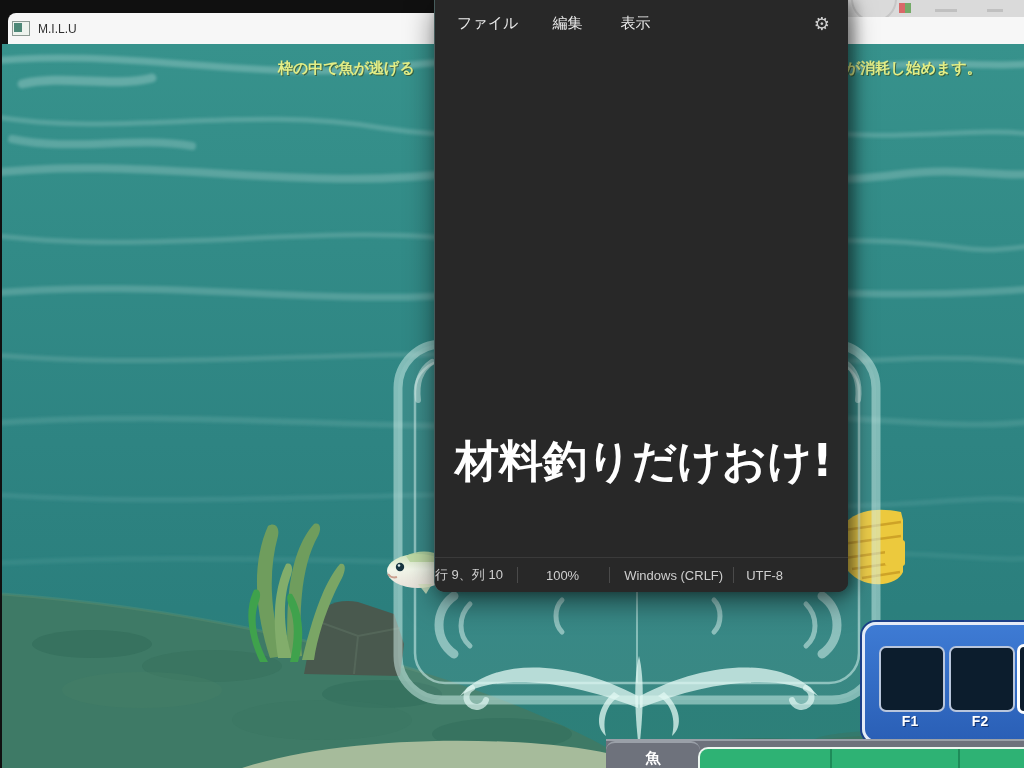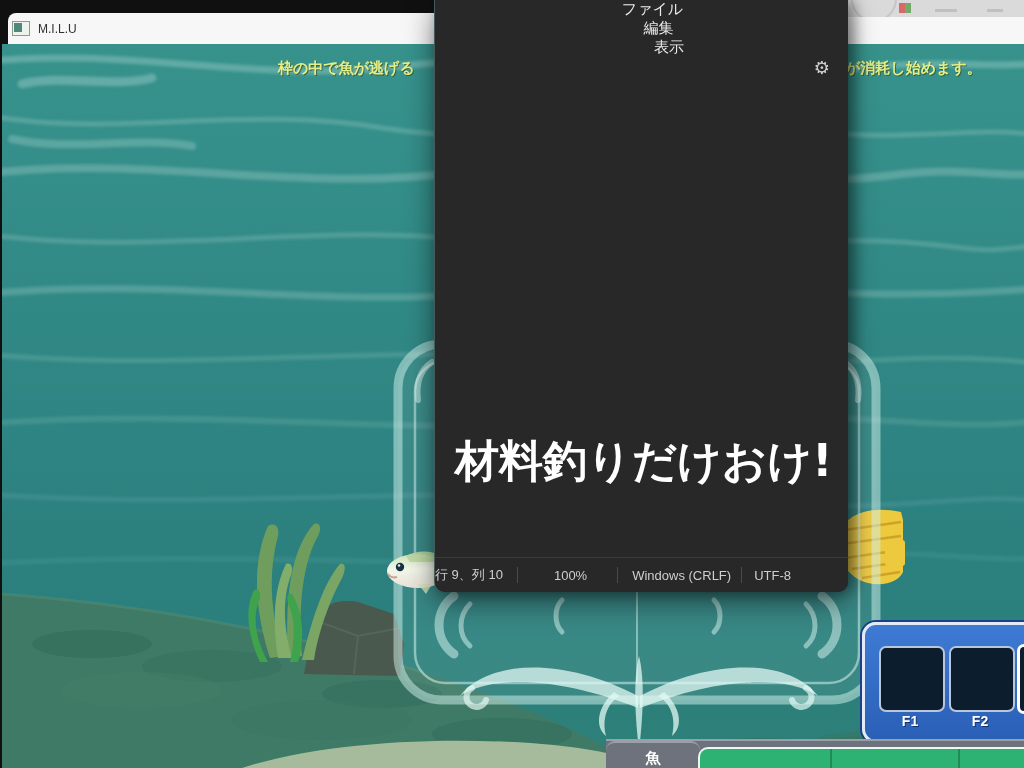--- a/index.html
+++ b/index.html
@@ -38,32 +38,32 @@
   .slot{position:absolute;width:62px;height:62px;top:21px;background:#0c1d2d;border:2px solid #b9c6dc;border-radius:7px;}
   #slot-f1{left:14px;} #slot-f2{left:84px;}
   #slot-f3{left:152px;width:64px;height:64px;top:19px;border:3px solid #ffffff;}
   .slot-label{position:absolute;top:88px;width:62px;text-align:center;color:#fff;font-weight:bold;font-size:14px;
     text-shadow:1px 1px 0 rgba(10,30,80,.7);}
   #lbl-f1{left:14px;} #lbl-f2{left:84px;text-align:center;}
   
   #notepad{left:434px;top:0;width:413px;height:592px;background:#282828;z-index:5;
     border-radius:0 0 10px 10px;border-left:1px solid rgba(95,135,135,.55);
     box-shadow:0 10px 28px rgba(0,0,0,.5),6px 0 14px rgba(0,0,0,.35);}
-  #np-menubar{display:flex;align-items:center;height:47px;color:#ececec;font-size:15px;flex-direction:column;}
+  #np-menubar{display:flex;align-items:center;height:47px;color:#ececec;font-size:15px;}
   .np-menu-item{cursor:default;}
-  #np-menu-file{margin-left:22px;} #np-menu-edit{margin-left:34px;text-align:center;} #np-menu-view{margin-left:55px;}
+  #np-menu-file{margin-left:22px;} #np-menu-edit{margin-left:34px;text-align:center;} #np-menu-view{margin-left:38px;}
   #np-gear{margin-left:auto;margin-right:18px;font-size:18px;color:#d0d0d0;}
   #np-content{position:absolute;left:0;top:47px;right:0;bottom:34px;overflow:hidden;padding-left:36px;}
   #np-text{position:absolute;left:20px;top:385px;font-size:44px;font-weight:bold;color:#ffffff;
     font-family:"DejaVu Sans","Liberation Sans",sans-serif;white-space:nowrap;}
   #np-statusbar{position:absolute;left:0;bottom:0;width:100%;height:34px;background:#282828;
     border-top:1px solid #3a3a3a;border-radius:0 0 10px 10px;display:flex;align-items:center;
     font-size:13px;color:#cfcfcf;}
   .np-sep{width:1px;height:16px;background:#4a4a4a;}
-  #st-cursor{} #sep1{margin-left:14px;} #st-zoom{margin-left:36px;}
+  #st-cursor{} #sep1{margin-left:14px;} #st-zoom{margin-left:28px;}
   #sep2{margin-left:30px;} #st-eol{margin-left:14px;} #sep3{margin-left:10px;} #st-enc{margin-left:12px;}
 </style>
 </head>
 <body>
 
 <div class="abs" id="bgwin">
   <div class="circle"></div>
   <div class="favicon">
     <i style="background:#d96868;"></i>
     <i style="background:#74aa68;"></i>

